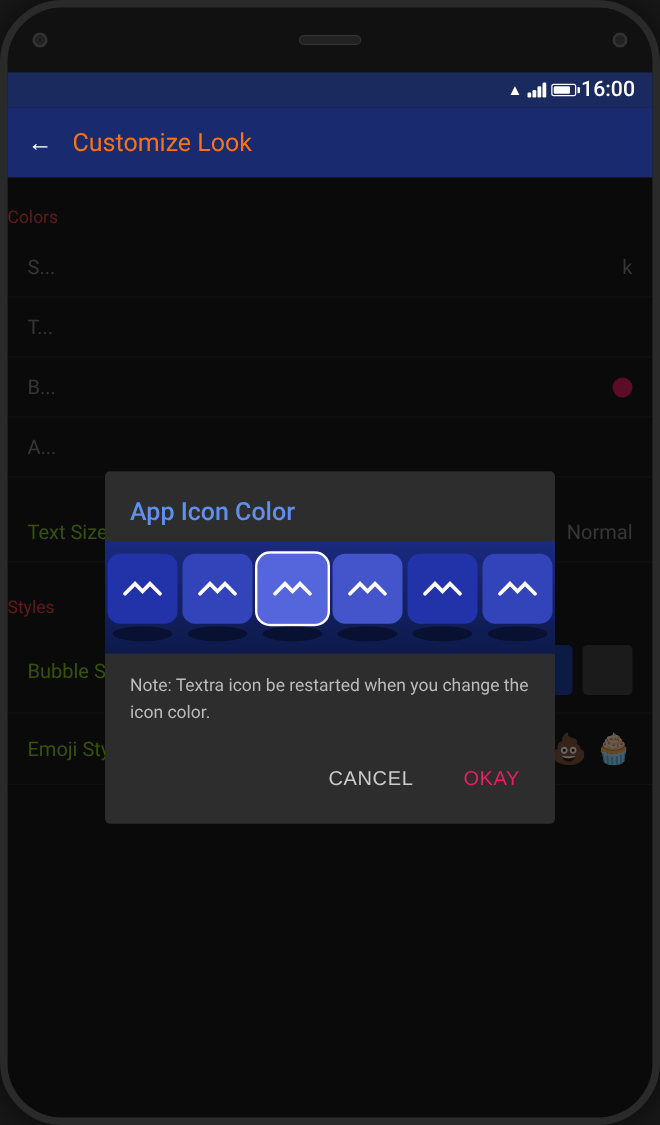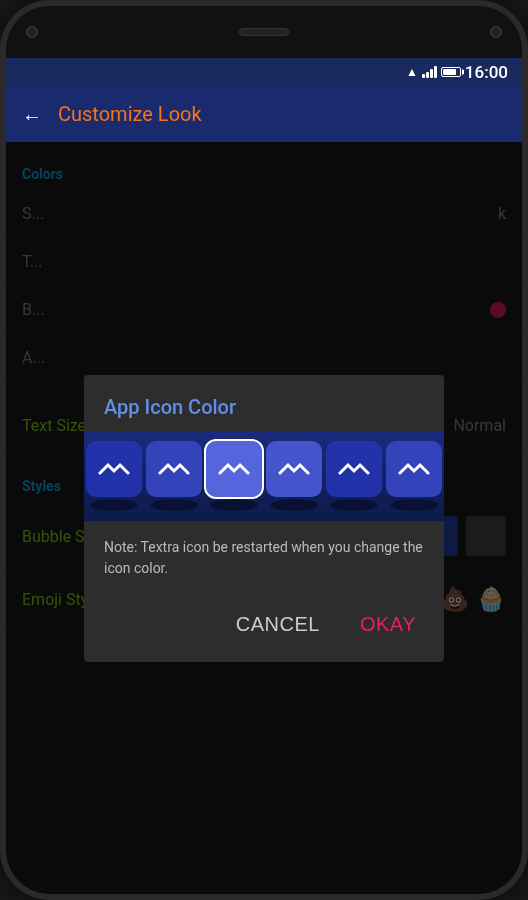--- a/index.html
+++ b/index.html
@@ -150,24 +150,24 @@
       flex: 1;
       position: relative;
       overflow: hidden;
     }
 
     .settings-bg {
       padding: 16px 0;
     }
 
     .section-label {
-      color: #0ea5e9;
+      color: #ef4444;
       font-size: 14px;
-      padding: 8px 16px;
-      font-weight: 700;
+      padding: 8px 0;
+      font-weight: 400;
     }
 
     .setting-row {
       display: flex;
       justify-content: space-between;
       align-items: center;
       padding: 14px 16px;
       border-bottom: 1px solid #2a2a2a;
     }
 
@@ -290,21 +290,21 @@
       display: flex;
       justify-content: flex-end;
       padding: 8px 12px 16px 12px;
       gap: 8px;
     }
 
     .dialog-btn {
       background: none;
       border: none;
       padding: 10px 16px;
-      font-size: 20px;
+      font-size: 16px;
       font-weight: 500;
       cursor: pointer;
       border-radius: 4px;
       letter-spacing: 0.5px;
     }
 
     .btn-cancel {
       color: #ccc;
     }
 

